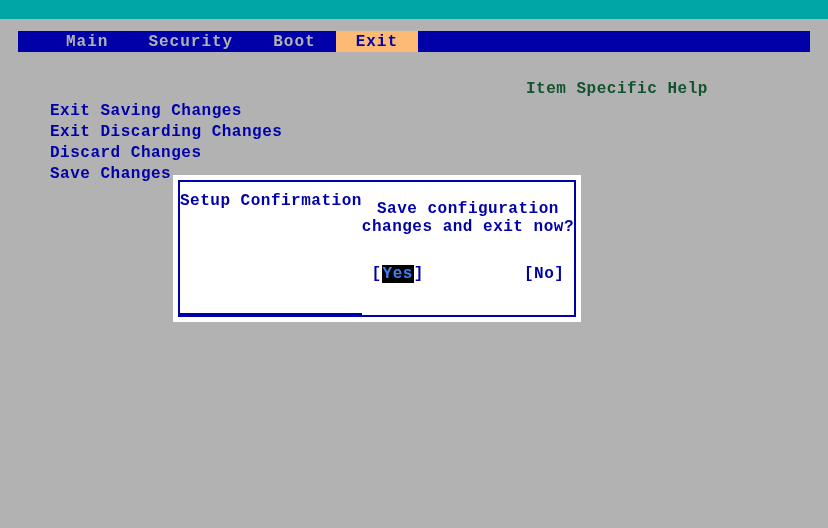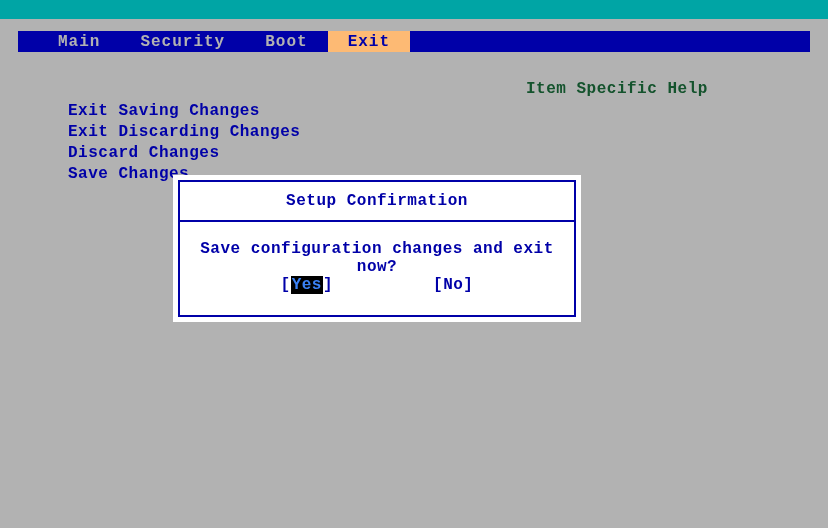--- a/index.html
+++ b/index.html
@@ -17,21 +17,21 @@
     height: 19px;
     background: #00a5a5;
   }
   .menu-bar {
     margin: 12px 18px 0 18px;
     height: 21px;
     background: #0000a8;
     color: #b2b2b2;
     display: flex;
     align-items: center;
-    padding-left: 20px;
+    padding-left: 28px;
   }
   .menu-item {
     padding: 0 20px;
     height: 100%;
     display: flex;
     align-items: center;
     letter-spacing: 1px;
   }
   .menu-item.selected {
     background: #fdba74;
@@ -45,21 +45,21 @@
   .help-panel {
     position: absolute;
     top: 28px;
     left: 508px;
     color: #14532d;
     letter-spacing: 0.5px;
   }
   .menu-list {
     position: absolute;
     top: 49px;
-    left: 50px;
+    left: 32px;
   }
   .menu-list div {
     color: #0000a8;
     line-height: 21px;
     letter-spacing: 0.5px;
   }
   
   .dialog-shadow {
     position: absolute;
     left: 155px;
@@ -69,21 +69,20 @@
     background: #ffffff;
     padding: 5px;
   }
   .dialog {
     width: 100%;
     height: 100%;
     border: 2px solid #0000a8;
     background: #ffffff;
     color: #0000a8;
     display: flex;
-    flex-direction: column;
   }
   .dialog-title {
     text-align: center;
     padding: 10px 0;
     border-bottom: 2px solid #0000a8;
     letter-spacing: 0.5px;
   }
   .dialog-body {
     flex: 1;
     display: flex;

